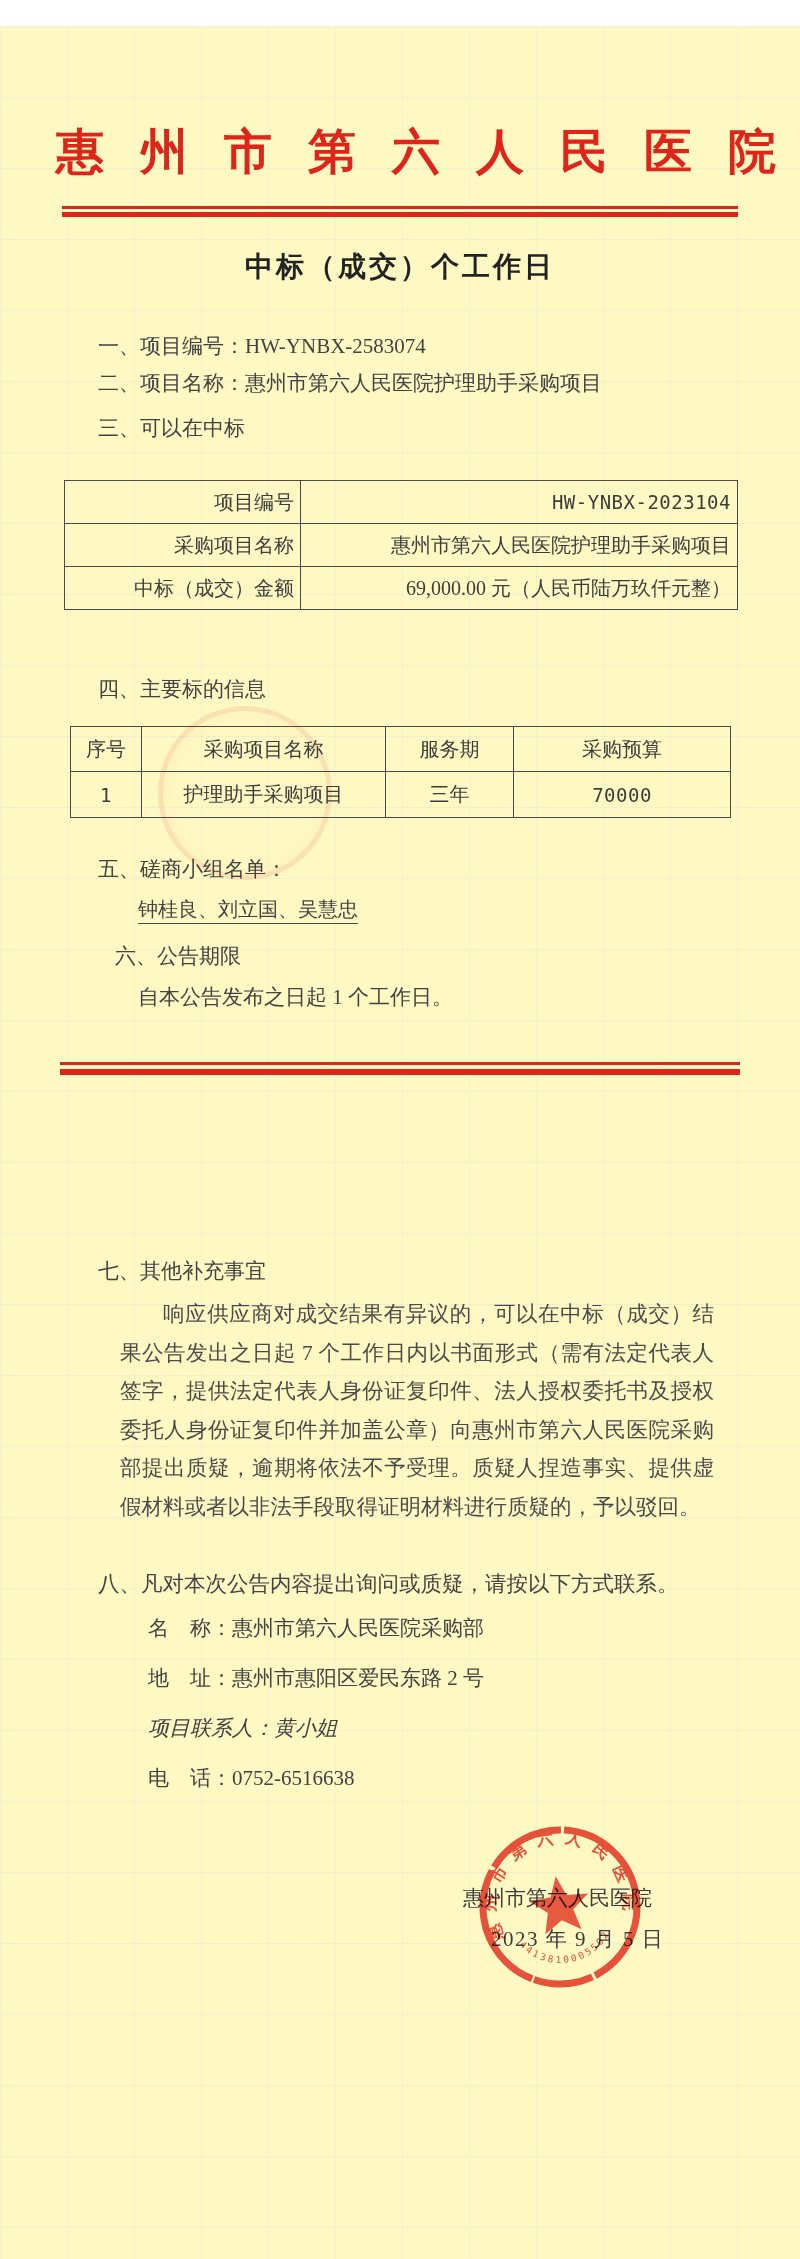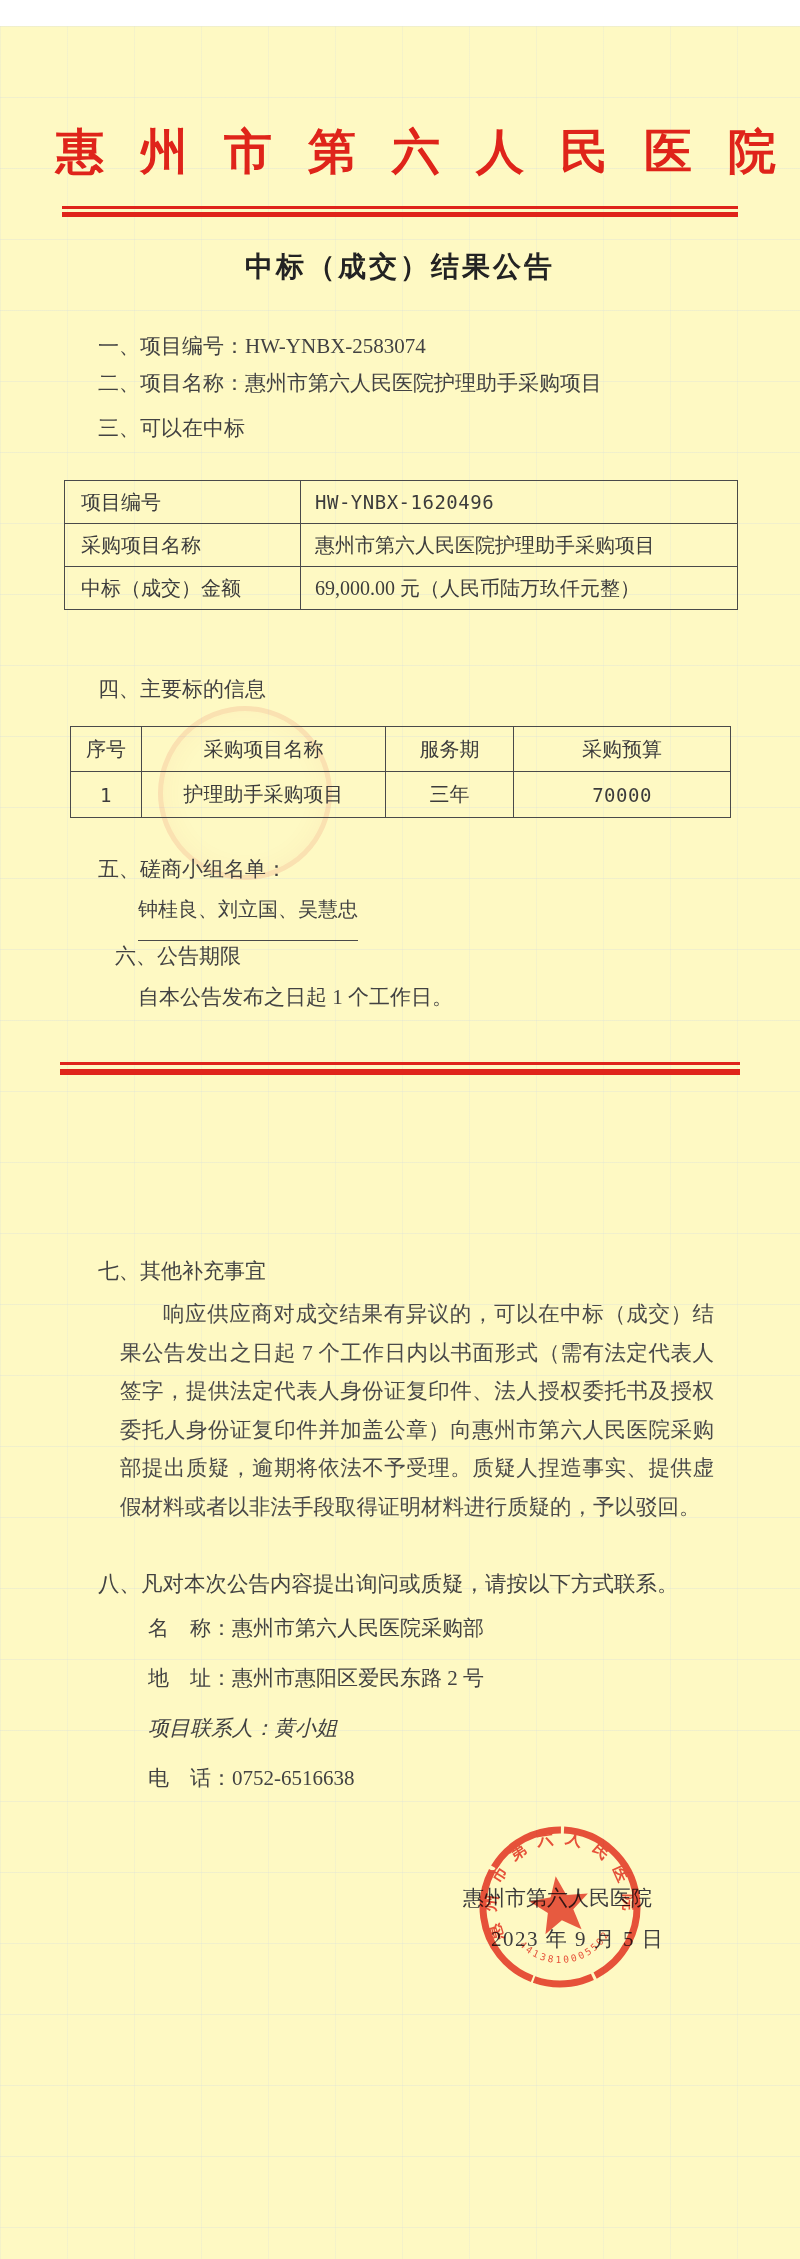--- a/index.html
+++ b/index.html
@@ -27,36 +27,36 @@
     position:absolute;top:222px;left:0;width:100%;text-align:center;
     font-size:28px;font-weight:bold;color:#232323;letter-spacing:3px;
   }
   .line{position:absolute;font-size:21px;line-height:28px;color:#424242;white-space:nowrap;}
   .item-1{top:306px;left:98px;}
   .item-2{top:343px;left:98px;}
   .item-3{top:388px;left:98px;}
   .heading-4{top:649px;left:98px;}
   .heading-5{top:829px;left:98px;}
   .names-line{top:869px;left:138px;font-size:20px;}
-  .names-underline{border-bottom:1.5px solid #4a4a4a;padding-bottom:20px;font-family:Liberation Serif, serif;}
+  .names-underline{border-bottom:1.5px solid #4a4a4a;padding-bottom:3px;font-family:Liberation Serif, serif;}
   .heading-6{top:916px;left:115px;}
   .period-line{top:957px;left:138px;}
   .heading-7{top:1231px;left:98px;}
   .heading-8{top:1544px;left:98px;font-size:21.5px;}
   .contact-line{left:148px;font-size:21px;}
   .contact-name{top:1588px;}
   .contact-address{top:1638px;}
   .contact-person{top:1688px;font-style:italic;}
   .contact-phone{top:1738px;}
   table.doc-table{position:absolute;border-collapse:collapse;table-layout:fixed;
     font-size:20px;color:#3c3c3c;background:transparent;}
   table.doc-table td,table.doc-table th{
     border:1.5px solid #4a4a4a;vertical-align:middle;font-weight:normal;}
   .result-table{left:64px;top:454px;width:674px;}
-  .result-table td{height:42px;padding:0 6px 0 16px;text-align:left;}
+  .result-table td{height:42px;padding:0 6px 0 16px;text-align:right;}
   .result-table td.val{padding-left:14px;}
   .subject-table{left:70px;top:700px;width:661px;text-align:center;}
   .subject-table th{height:42px;}
   .subject-table td{height:43px;}
   .mono{font-family:"DejaVu Sans Mono",monospace;font-size:19px;letter-spacing:0.5px;}
   .supplement-paragraph{
     position:absolute;left:120px;top:1269px;width:594px;
     font-size:21.5px;line-height:38.5px;text-align:justify;text-indent:43px;color:#4a4a4a;
   }
   .signature-org{position:absolute;left:463px;top:1858px;font-size:21px;color:#3b3b3b;white-space:nowrap;}
@@ -72,35 +72,35 @@
 <body>
 
 <div class="page">
 
   <div class="scan-grid"></div>
 
   <div class="org-name">惠州市第六人民医院</div>
   <div class="rule rule-thin-top"></div>
   <div class="rule rule-thick-top"></div>
 
-  <div class="doc-title">中标（成交）结果公告</div>
+  <div class="doc-title">中标（成交）个工作日</div>
 
   <div class="line item-1">一、项目编号：HW-YNBX-2583074</div>
   <div class="line item-2">二、项目名称：惠州市第六人民医院护理助手采购项目</div>
   <div class="line item-3">三、可以在中标</div>
 
   <table class="doc-table result-table">
     <colgroup>
         <col style="width:236px">
         <col>
       </colgroup>
     <tbody>
         <tr>
       <td>项目编号</td>
-      <td class="val mono">HW-YNBX-1620496</td>
+      <td class="val mono">HW-YNBX-2023104</td>
     </tr>
     <tr>
       <td>采购项目名称</td>
       <td class="val">惠州市第六人民医院护理助手采购项目</td>
     </tr>
     <tr>
       <td>中标（成交）金额</td>
       <td class="val">69,000.00 元（人民币陆万玖仟元整）</td>
     </tr>
   </tbody>

